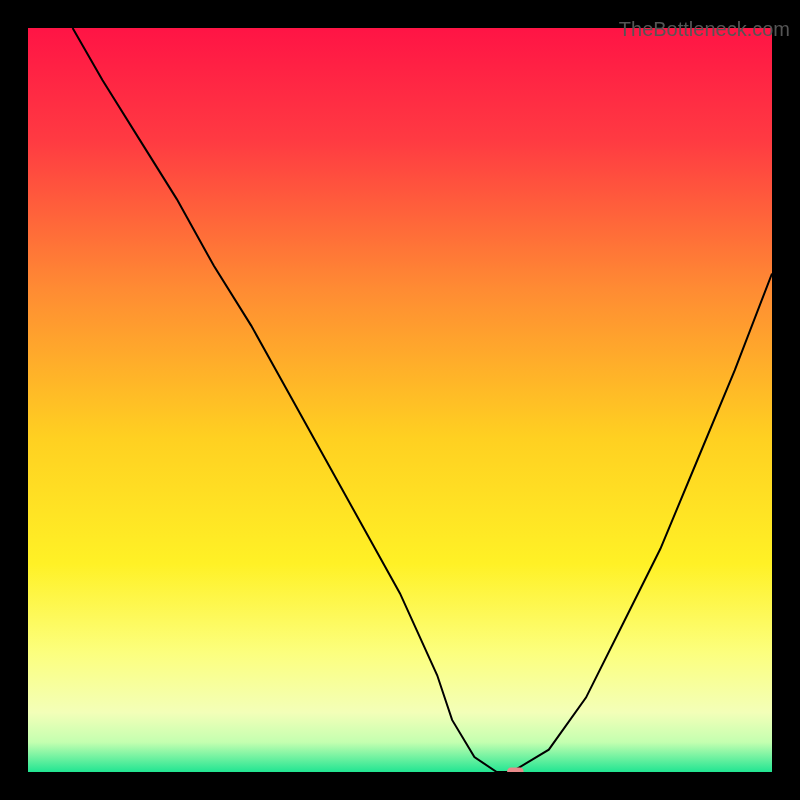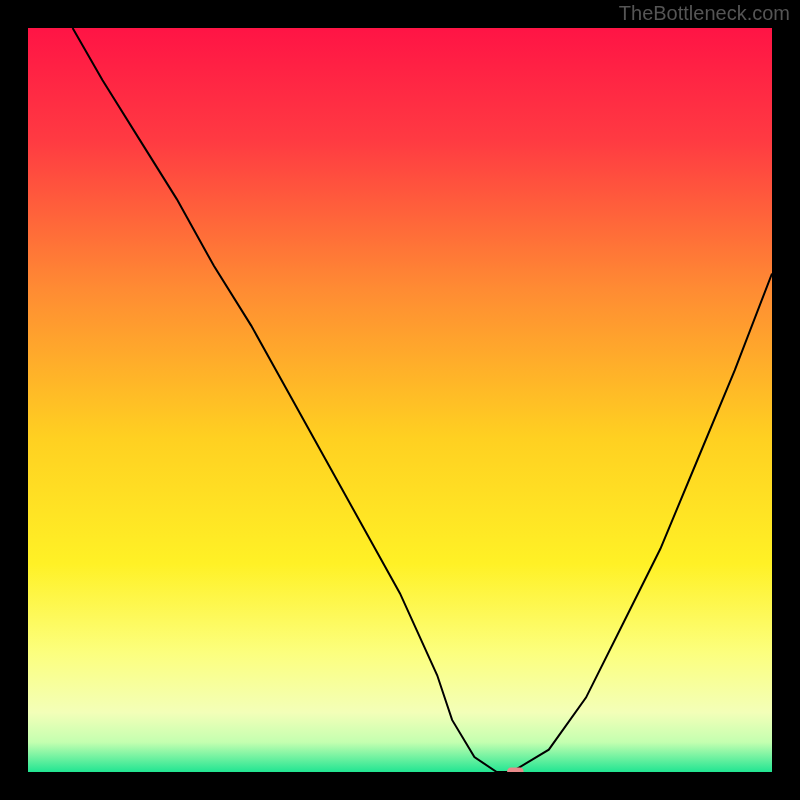--- a/index.html
+++ b/index.html
@@ -6,21 +6,21 @@
     margin: 0;
     padding: 0;
     width: 800px;
     height: 800px;
     background: #000;
     font-family: Arial, sans-serif;
     position: relative;
   }
   .watermark {
     position: absolute;
-    top: 2px;
+    top: 18px;
     right: 10px;
     color: #555;
     font-size: 20px;
     font-weight: 500;
     z-index: 10;
   }
   .plot-area {
     position: absolute;
     left: 28px;
     top: 28px;

